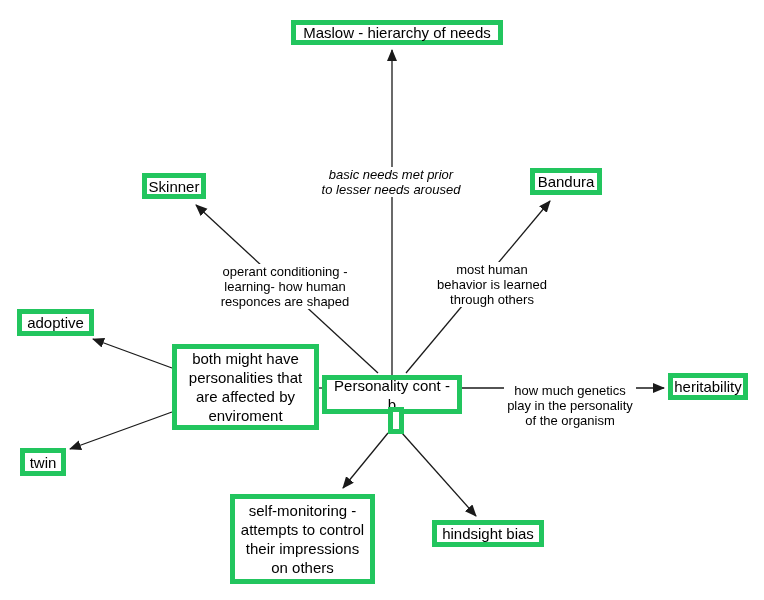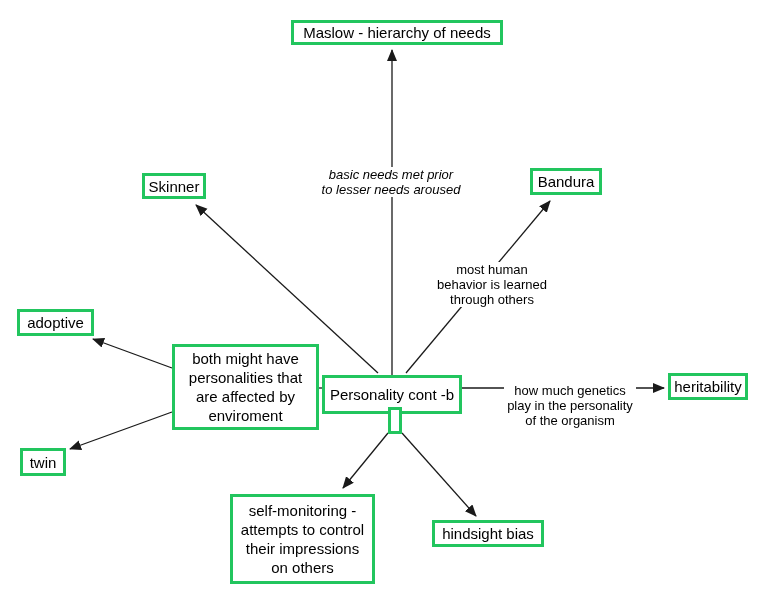--- a/index.html
+++ b/index.html
@@ -16,21 +16,21 @@
     position: absolute;
     left: 0; top: 0;
     width: 764px; height: 600px;
     z-index: 1;
     pointer-events: none;
   }
   .node {
     position: absolute;
     box-sizing: border-box;
     background: #ffffff;
-    border: 3px solid #22c55e;
+    border: 5px solid #22c55e;
     display: flex;
     align-items: center;
     justify-content: center;
     text-align: center;
     font-size: 15px;
     line-height: 19px;
     white-space: pre-line;
     z-index: 2;
     padding: 0 3px;
   }
@@ -109,20 +109,23 @@
 their impressions
 on others</div>
 
   <div class="node node-hindsight">hindsight bias</div>
 
   <div class="node node-smallrect"></div>
 
   <div class="edge-label label-maslow-edge">basic needs met prior
 to lesser needs aroused</div>
 
+  <div class="edge-label label-skinner-edge">operant conditioning -
+learning- how human
+responces are shaped</div>
 
   <div class="edge-label label-bandura-edge">most human
 behavior is learned
 through others</div>
 
   <div class="edge-label label-heritability-edge">how much genetics
 play in the personality
 of the organism</div>
 
 </div>

